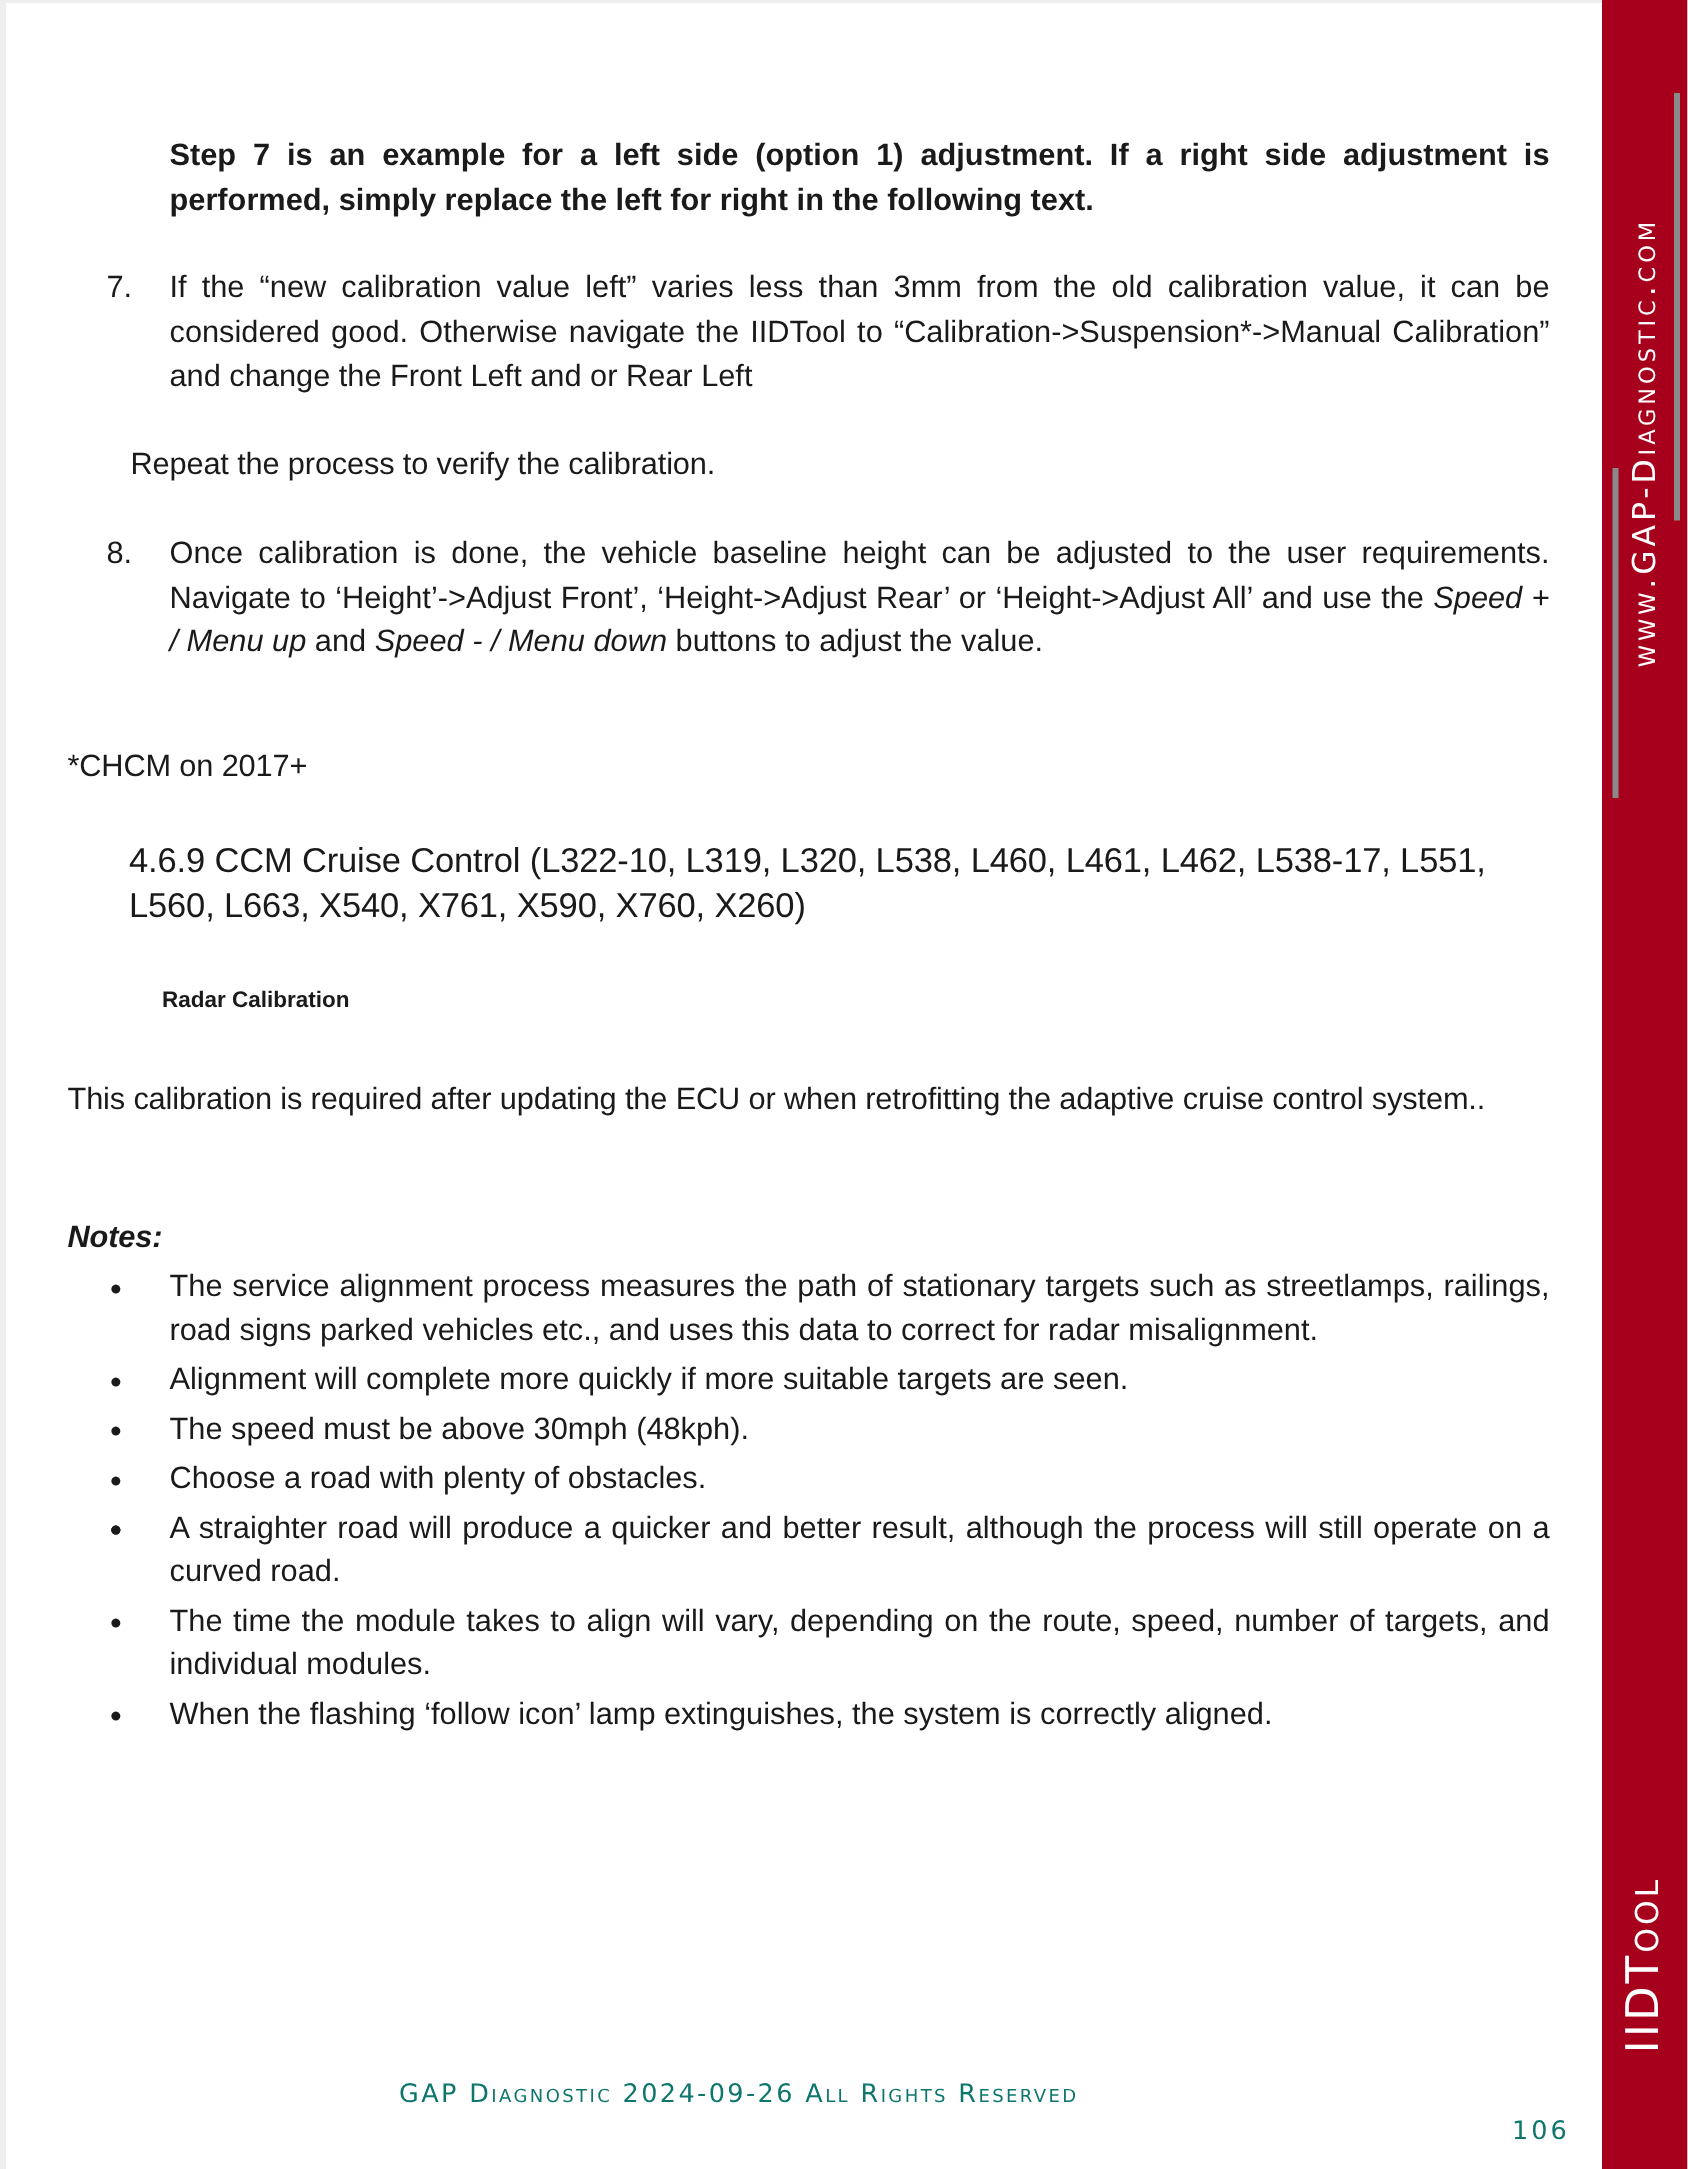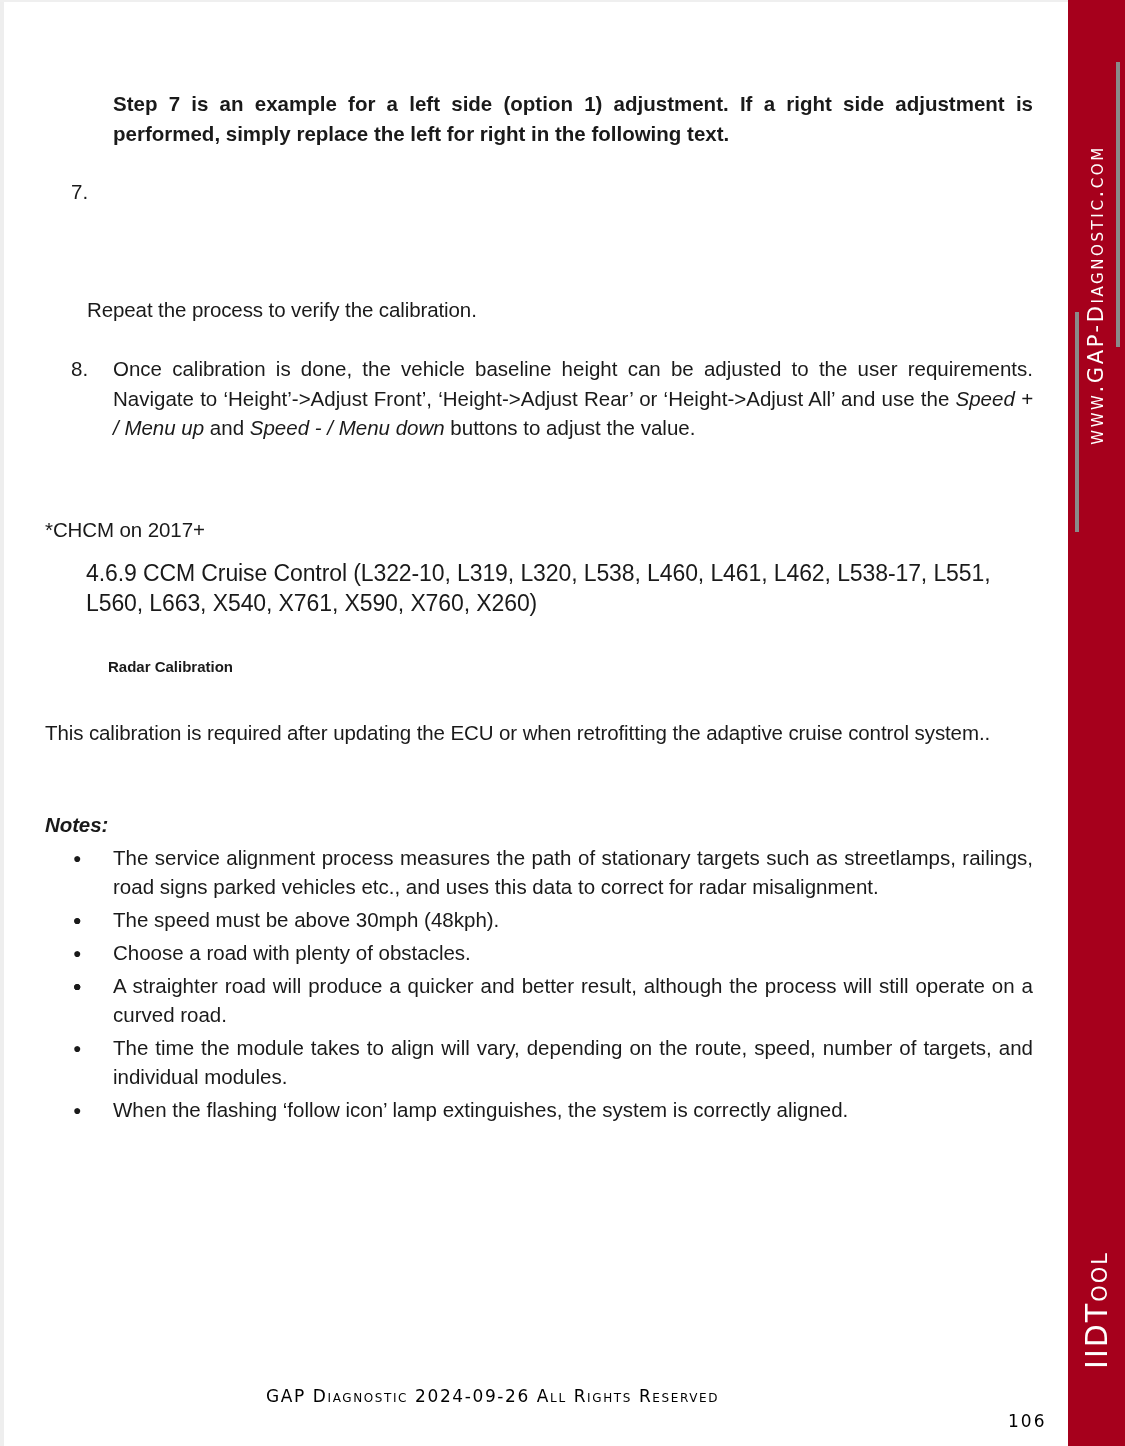--- a/index.html
+++ b/index.html
@@ -121,59 +121,60 @@
       font-size: 30px;
       letter-spacing: 2px;
       font-variant: small-caps;
     }
 
     
     .footer {
       position: absolute;
       font-family: "DejaVu Sans", sans-serif;
       font-variant: small-caps;
-      color: #000000;
+      color: #0f766e;
       font-size: 17px;
       letter-spacing: 1.6px;
       white-space: nowrap;
     }
     .footer-line1 { left: 266px; top: 1386px; }
     .footer-line2 { left: 219px; top: 1411px; margin-top: 46px; }
     .footer-page { left: 1008px; top: 1411px; font-variant: normal; font-size: 17px; letter-spacing: 2px; }
   </style>
 </head>
 <body>
 
 <div class="page-edge-left"></div>
 <div class="page-edge-top"></div>
 
 <div class="content">
 
   <div class="abs step-note justify">Step 7 is an example for a left side (option 1) adjustment. If a right side adjustment is performed, simply replace the left for right in the following text.</div>
 
   <div class="abs step-num" style="left:71px; top:177px;">7.</div>
+  <div class="abs step-body justify" style="left:113px; top:177px; width:920px;">If the “new calibration value left” varies less than 3mm from the old calibration value, it can be considered good. Otherwise navigate the IIDTool to “Calibration-&gt;Suspension*-&gt;Manual Calibration” and change the Front Left and or Rear Left</div>
 
   <div class="abs text" style="left:87px; top:295px;">Repeat the process to verify the calibration.</div>
 
   <div class="abs step-num" style="left:71px; top:354px;">8.</div>
   <div class="abs step-body justify" style="left:113px; top:354px; width:920px;"><span>Once calibration is done, the vehicle baseline height can be adjusted to the user requirements. Navigate to ‘Height’-&gt;Adjust Front’, ‘Height-&gt;Adjust Rear’ or ‘Height-&gt;Adjust All’ and use the </span><span class="italic">Speed + / Menu up</span><span> and </span><span class="italic">Speed - / Menu down</span><span> buttons to adjust the value.</span></div>
 
-  <div class="abs text" style="left:45px; top:515px;">*CHCM on 2017+</div>
+  <div class="abs text" style="left:45px; top:496px;">*CHCM on 2017+</div>
 
   <div class="abs heading-469">4.6.9 CCM Cruise Control (L322-10, L319, L320, L538, L460, L461, L462, L538-17, L551, L560, L663, X540, X761, X590, X760, X260)</div>
 
   <div class="abs subheading">Radar Calibration</div>
 
   <div class="abs text justify" style="left:45px; top:718px; width:988px;">This calibration is required after updating the ECU or when retrofitting the adaptive cruise control system..</div>
 
   <div class="abs text bold italic" style="left:45px; top:810px;">Notes:</div>
 
   <ul class="abs notes-list justify" style="left:45px; top:843px; width:988px;">
     <li><span class="bullet">●</span><span>The service alignment process measures the path of stationary targets such as streetlamps, railings, road signs parked vehicles etc., and uses this data to correct for radar misalignment.</span></li>
-    <li><span class="bullet">●</span></li>
+    <li><span class="bullet">●</span><span>Alignment will complete more quickly if more suitable targets are seen.</span></li>
     <li><span class="bullet">●</span><span>The speed must be above 30mph (48kph).</span></li>
     <li><span class="bullet">●</span><span>Choose a road with plenty of obstacles.</span></li>
     <li><span class="bullet">●</span></li>
     <li><span class="bullet">●</span></li>
     <li><span class="bullet">●</span><span>A straighter road will produce a quicker and better result, although the process will still operate on a curved road.</span></li>
     <li><span class="bullet">●</span><span>The time the module takes to align will vary, depending on the route, speed, number of targets, and individual modules.</span></li>
     <li><span class="bullet">●</span><span>When the flashing ‘follow icon’ lamp extinguishes, the system is correctly aligned.</span></li>
   </ul>
 
   <div class="footer footer-line1">GAP Diagnostic 2024-09-26 All Rights Reserved</div>

